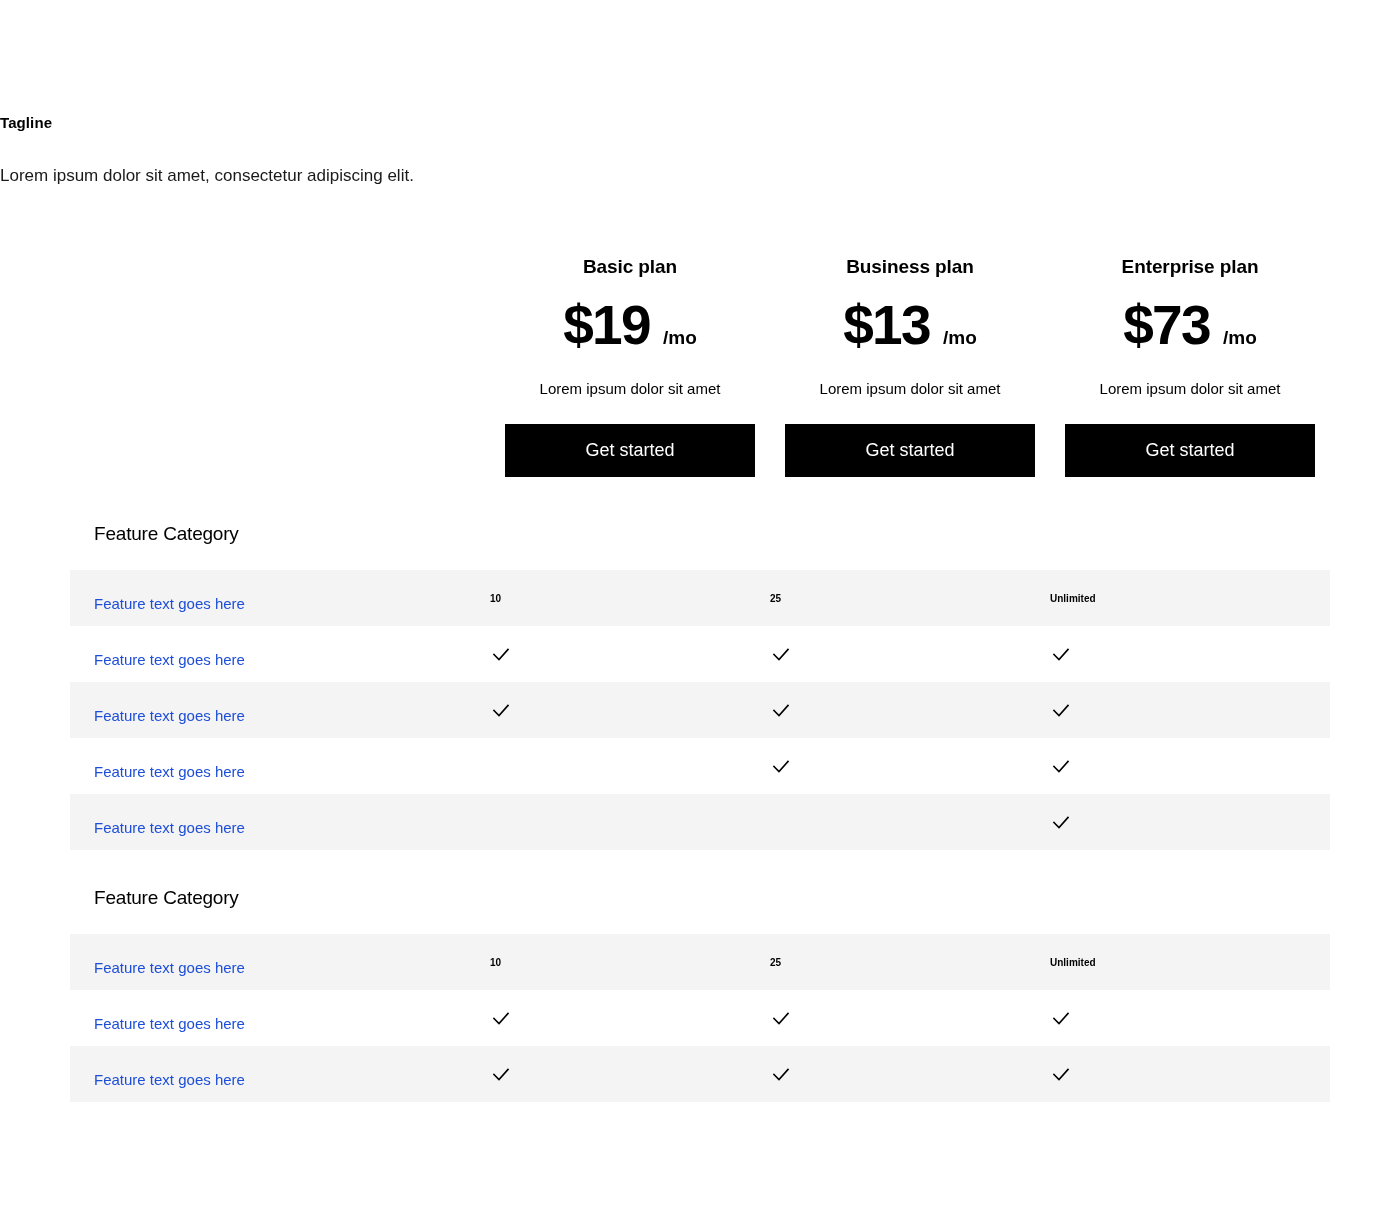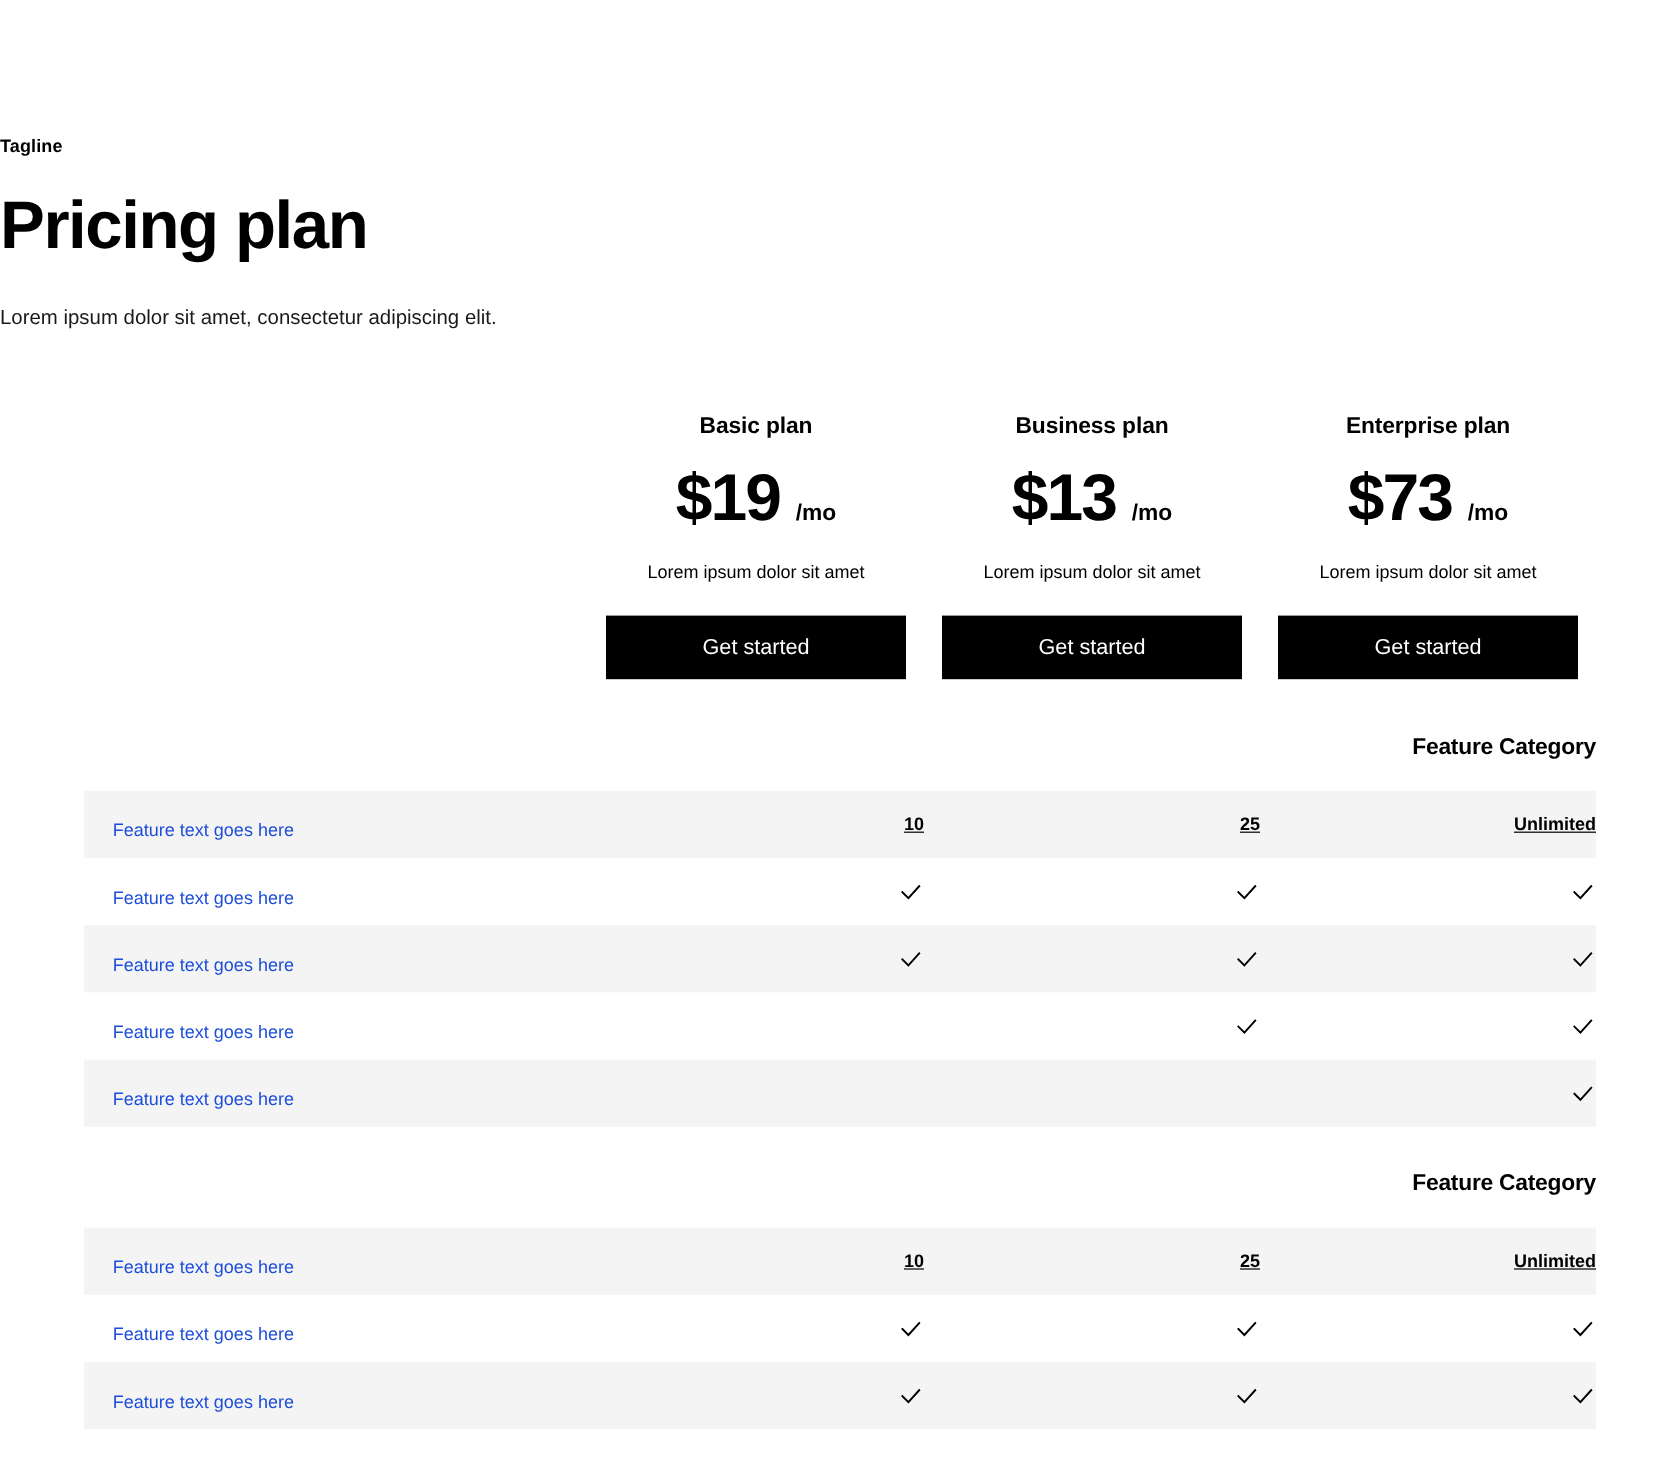--- a/index.html
+++ b/index.html
@@ -102,62 +102,59 @@
   }
 
   
   .features {
     margin-top: 46px;
     padding: 0 70px;
   }
   .feature-group { margin-bottom: 37px; }
   .group-title {
     font-size: 19px;
-    font-weight: 700;
+    font-weight: 400;
     letter-spacing: -0.2px;
     padding-left: 24px;
     margin-bottom: 25px;
-    text-align: right;
   }
   .frow {
     display: flex;
     align-items: center;
     min-height: 56px;
   }
   .frow.alt { background: #f4f4f4; }
   .fname {
     flex: 0 0 420px;
     font-size: 15px;
     padding-left: 24px;
     color: #1d4ed8;
     margin-top: 10px;
   }
   .fcell {
     flex: 1 1 0;
-    text-align: right;
-    font-size: 15px;
-    font-weight: 700;
-    text-decoration: underline;
+    text-align: left;
+    font-size: 10px;
+    font-weight: 700;
   }
   .check {
     display: inline-block;
     width: 22px;
     height: 22px;
     vertical-align: middle;
   }
   .check svg { display: block; }
 </style>
 </head>
 <body>
 
 <div class="page">
 
   <div class="header">
     <div class="tagline">Tagline</div>
-    <h1 class="page-title">Pricing plan</h1>
     <div class="subtitle">Lorem ipsum dolor sit amet, consectetur adipiscing elit.</div>
   </div>
 
   <div class="plans">
     <div class="plan-spacer"></div>
 
     <div class="plan-col">
       <div class="plan-name">Basic plan</div>
       <div class="plan-price">
         <span class="amount">$19</span>

